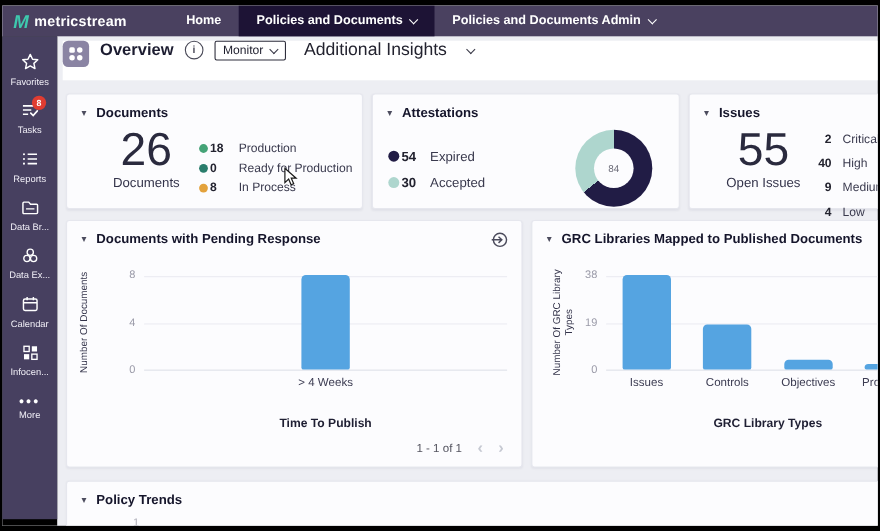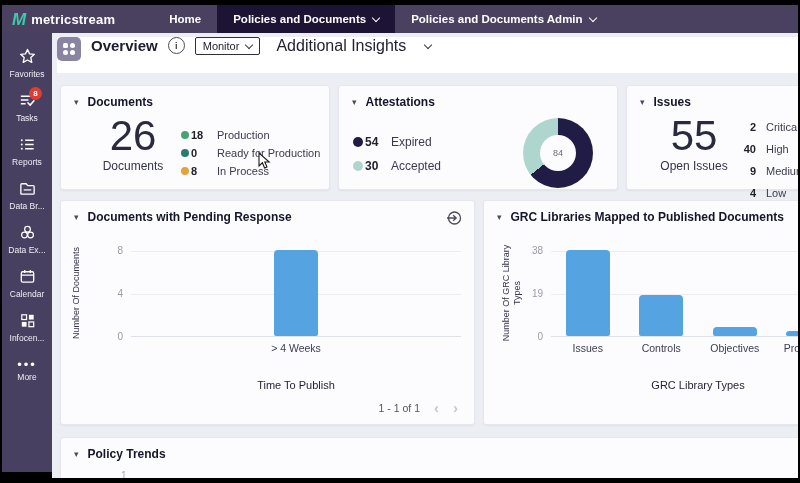--- a/index.html
+++ b/index.html
@@ -78,21 +78,21 @@
   .ylab{position:absolute;font-size:9px;color:#33334a;text-align:center;line-height:11px;transform:rotate(-90deg);}
   .ylab1{width:110px;height:12px;left:-39px;top:86px;}
   .ylab2{width:110px;height:22px;left:-27px;top:81px;}
   .plot{position:absolute;top:50px;height:85px;border-bottom:1px solid #dfe1e8;}
   #plot1{left:70px;width:330px;}
   #plot2{left:67px;width:294px;}
   .gridline{position:absolute;left:0;right:0;height:1px;background:#ececf2;}
   .tick{position:absolute;left:-36px;width:28px;text-align:right;font-size:10px;color:#9a9aa8;}
   .bar{position:absolute;bottom:0;width:44px;border-radius:4px 4px 2px 2px;cursor:pointer;}
   .cat{position:absolute;top:91px;width:90px;text-align:center;font-size:10.5px;color:#3c3c52;white-space:nowrap;}
-  .xtitle{position:absolute;left:70px;width:330px;top:178px;text-align:center;font-size:11px;font-weight:400;color:#1f1f33;}
+  .xtitle{position:absolute;left:70px;width:330px;top:178px;text-align:center;font-size:11px;font-weight:700;color:#1f1f33;}
   .c-chart.grc .xtitle{left:67px;width:294px;}
   .pager{position:absolute;right:16px;bottom:10px;display:flex;align-items:center;gap:14px;}
   .pager-txt{font-size:10.5px;color:#54545f;}
   .pg-arrow{font-size:15px;color:#c6c9d2;line-height:12px;cursor:pointer;font-weight:700;}
   
   .c-pt{width:830px;height:80px;}
   .pt-tick{position:absolute;left:60px;top:32px;font-size:10px;color:#a9a9b4;}
   
   .cursor{position:absolute;left:254px;top:147px;z-index:50;pointer-events:none;}
 </style>

